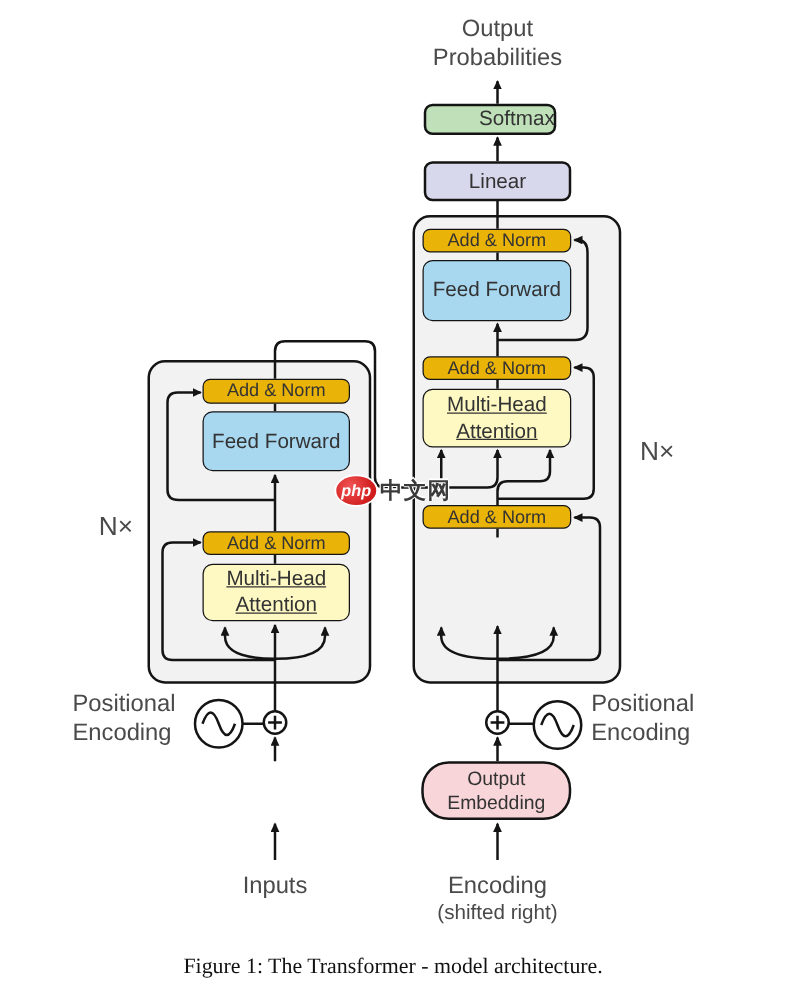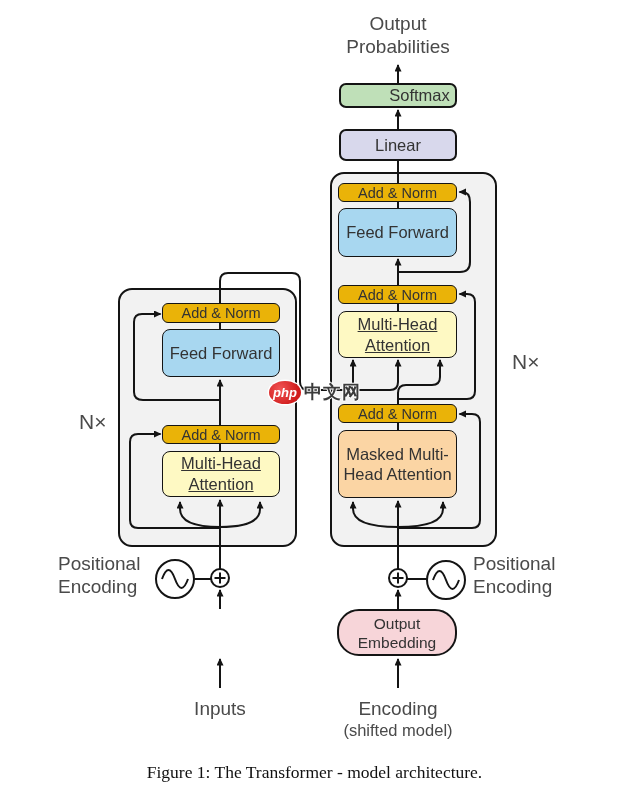--- a/index.html
+++ b/index.html
@@ -109,45 +109,44 @@
         <circle cx="398" cy="578" r="9" fill="#fff"></circle>
         <path d="M392.5 578 H403.5 M398 572.5 V583.5"></path>
       </g>
       <g>
         <circle cx="446" cy="580" r="19" fill="#fff"></circle>
         <path d="M433 580 Q439.5 562 446 580 Q452.5 598 459 580"></path>
       </g>
     </g>
   </svg>
 
-  <div class="box softmax" style="left:339px;top:83px;width:118px;height:25px;padding-left:43px;">Softmax</div>
+  <div class="box softmax" style="left:339px;top:83px;width:106px;height:25px;padding-left:43px;">Softmax</div>
   <div class="box linear" style="left:339px;top:129px;width:118px;height:32px;">Linear</div>
 
   <div class="box an" style="left:338px;top:183px;width:119px;height:19px;">Add &amp; Norm</div>
   <div class="box ff" style="left:338px;top:208px;width:119px;height:49px;">Feed Forward</div>
   <div class="box an" style="left:338px;top:285px;width:119px;height:19px;">Add &amp; Norm</div>
   <div class="box mha" style="left:338px;top:311px;width:119px;height:47px;">Multi-Head Attention</div>
   <div class="box an" style="left:338px;top:404px;width:119px;height:19px;">Add &amp; Norm</div>
-  <div class="box mmha" style="left:338px;top:430px;width:119px;height:68px;">Masked Multi-Head Attention</div>
 
   <div class="box an" style="left:162px;top:303px;width:118px;height:20px;">Add &amp; Norm</div>
   <div class="box ff" style="left:162px;top:329px;width:118px;height:48px;">Feed Forward</div>
   <div class="box an" style="left:162px;top:425px;width:118px;height:19px;">Add &amp; Norm</div>
   <div class="box mha" style="left:162px;top:451px;width:118px;height:46px;">Multi-Head Attention</div>
 
   <div class="box emb" style="left:337px;top:609px;width:120px;height:47px;border-radius:22px;">Output Embedding</div>
 
   <div class="lbl title">Output Probabilities</div>
   <div class="lbl nxl">N×</div>
   <div class="lbl nxr">N×</div>
   <div class="lbl pel">Positional Encoding</div>
   <div class="lbl per">Positional Encoding</div>
   <div class="lbl inputs">Inputs</div>
   <div class="lbl outputs">Encoding</div>
-  <div class="lbl outnote">(shifted model)</div>
+  <div class="lbl outnote">(shifted right)</div>
 
   <div class="watermark">
     <div class="wm-ellipse">
       <span class="wm-php">php</span>
     </div>
     <span class="wm-cn">中文网</span>
   </div>
 
   <div class="caption">Figure 1: The Transformer - model architecture.</div>
 

